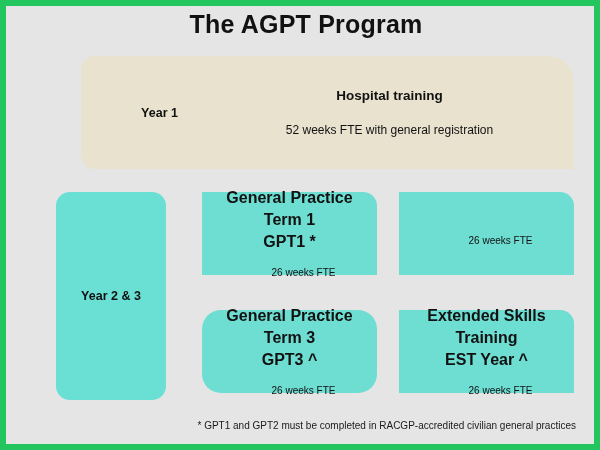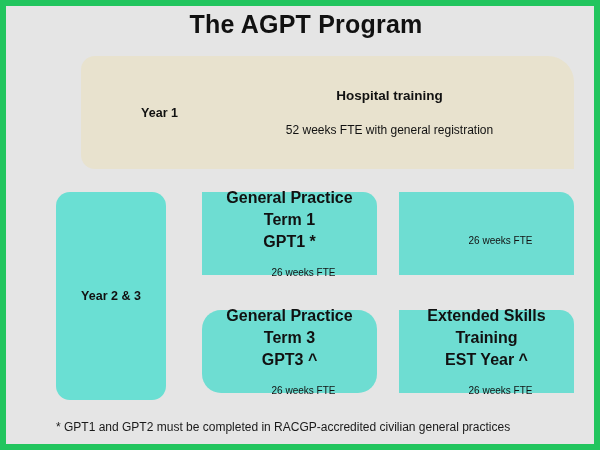--- a/index.html
+++ b/index.html
@@ -88,24 +88,25 @@
   }
 
   
   .footnotes {
     position: absolute;
     left: 50px;
     top: 412px;
     width: 520px;
   }
   .footnote {
-    font-size: 12px;
+    font-size: 10px;
     color: #1a1a1a;
     line-height: 1.5;
     white-space: nowrap;
+    text-align: right;
   }
 </style>
 </head>
 <body>
 
 <div class="slide">
 
   <div class="title">The AGPT Program</div>
 
   <div class="box year-label beige" style="left:50px; top:50px; width:157px; height:113px;margin-left:25px;">

